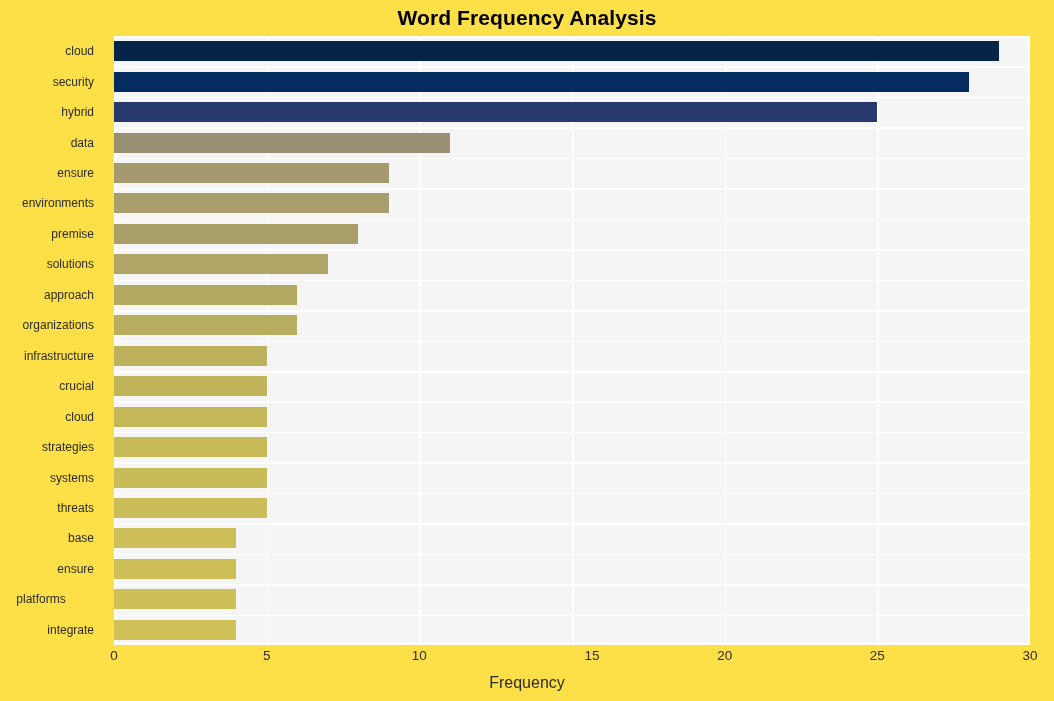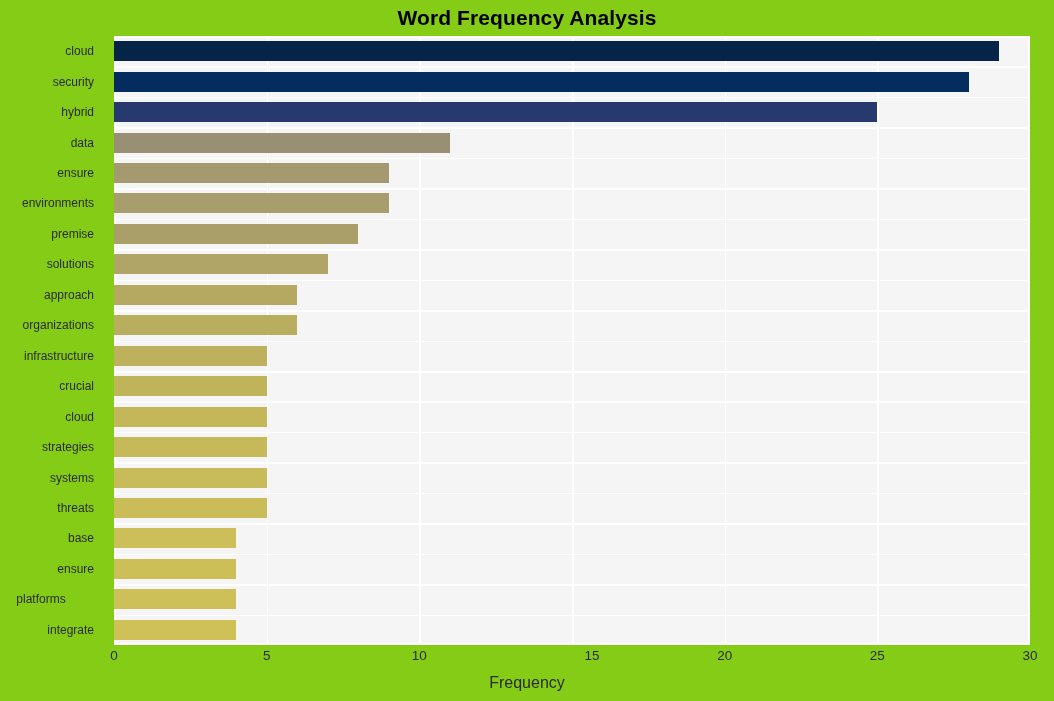--- a/index.html
+++ b/index.html
@@ -10,21 +10,21 @@
   body {
     width: 1054px;
     height: 701px;
     font-family: "Liberation Sans", sans-serif;
     overflow: hidden;
   }
   #figure {
     position: relative;
     width: 1054px;
     height: 701px;
-    background: #84cc16;
+    background: #fde047;
   }
   #chart-title {
     position: absolute;
     left: 0;
     top: 6px;
     width: 1054px;
     text-align: center;
     font-size: 21px;
     font-weight: bold;
     color: #000000;

